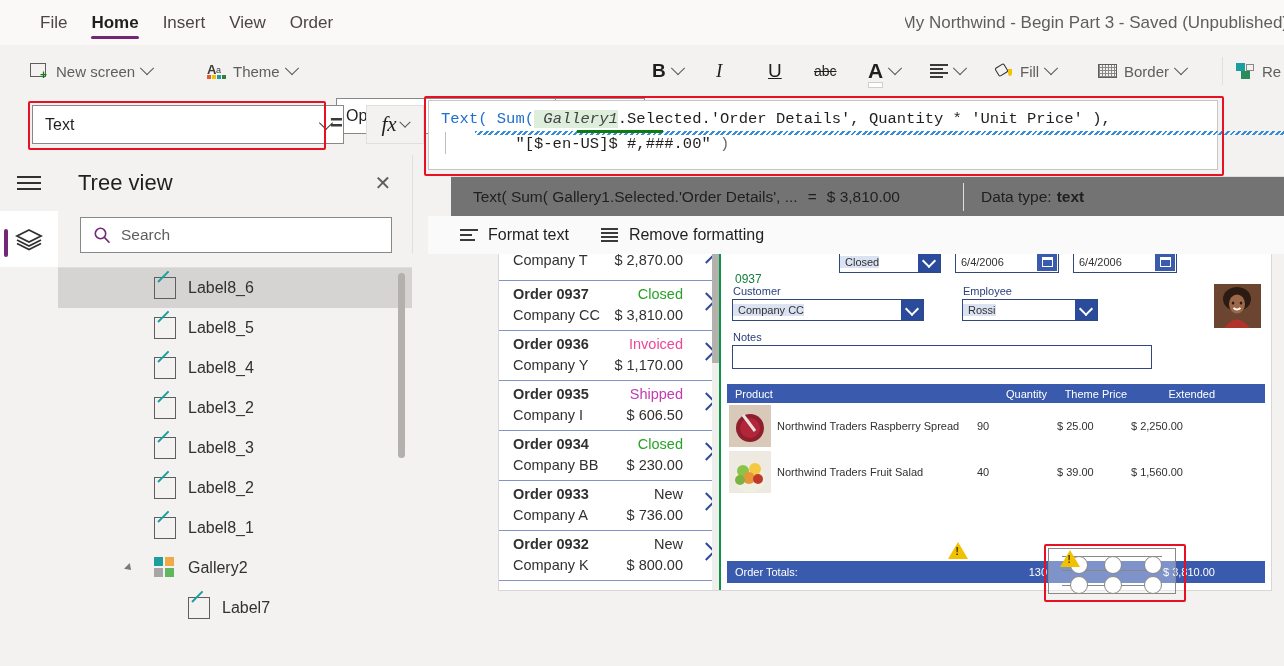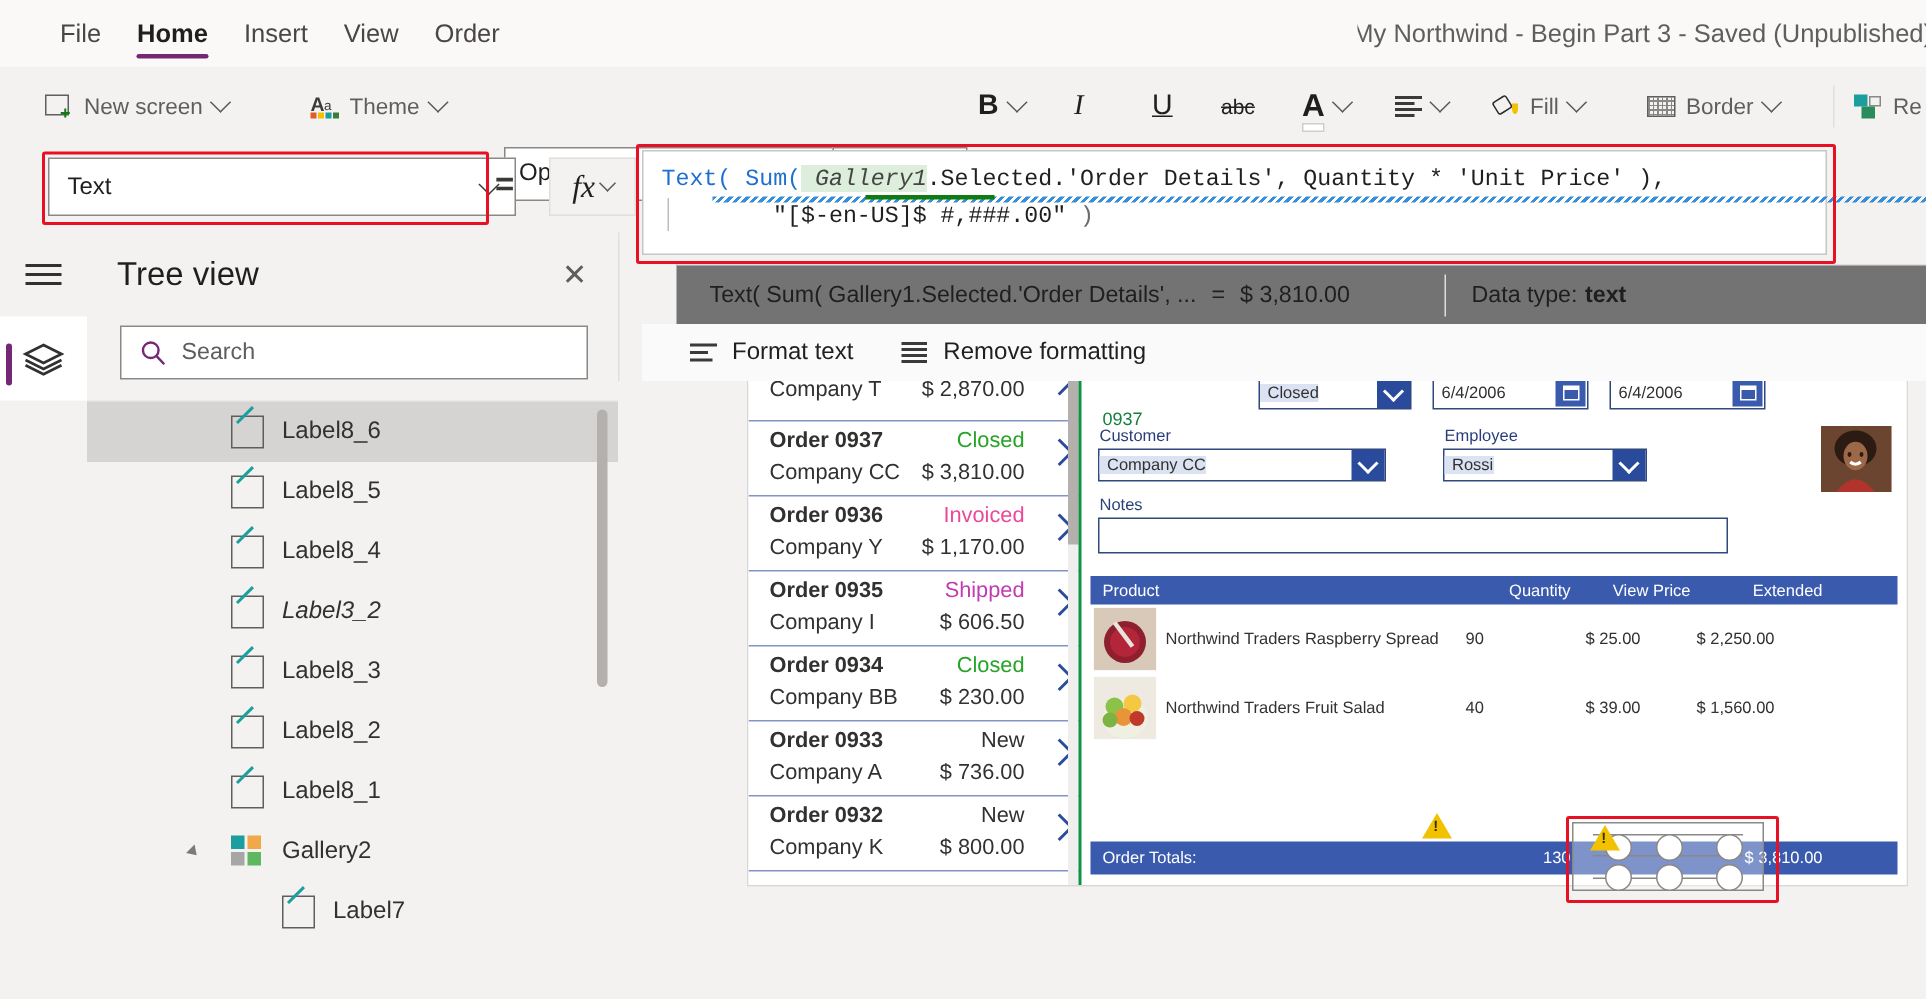--- a/index.html
+++ b/index.html
@@ -331,21 +331,21 @@
         <div class="trow">
           <span class="ic-label" style="position:absolute;left:96px;"></span>
           <span style="position:absolute;left:130px;">Label8_5</span>
         </div>
         <div class="trow">
           <span class="ic-label" style="position:absolute;left:96px;"></span>
           <span style="position:absolute;left:130px;">Label8_4</span>
         </div>
         <div class="trow">
           <span class="ic-label" style="position:absolute;left:96px;"></span>
-          <span style="position:absolute;left:130px;font-style:italic;">Label3_2</span>
+          <span style="position:absolute;left:130px;">Label3_2</span>
         </div>
         <div class="trow">
           <span class="ic-label" style="position:absolute;left:96px;"></span>
           <span style="position:absolute;left:130px;">Label8_3</span>
         </div>
         <div class="trow">
           <span class="ic-label" style="position:absolute;left:96px;"></span>
           <span style="position:absolute;left:130px;">Label8_2</span>
         </div>
         <div class="trow">
@@ -479,21 +479,21 @@
 
         <div class="flabel" style="left:12px;top:86px;">Notes</div>
         <div class="ffield" style="left:11px;top:100px;width:420px;height:24px;">
           <span class="v" style="background:transparent;"></span>
         </div>
 
         <div class="ptbl">
           <div class="phead">
             <span style="left:8px;">Product</span>
             <span style="left:250px;width:70px;text-align:right;">Quantity</span>
-            <span style="left:330px;width:70px;text-align:right;">View Price</span>
+            <span style="left:330px;width:70px;text-align:right;">Theme Price</span>
             <span style="left:410px;width:78px;text-align:right;">Extended</span>
           </div>
           <div id="product-rows">
               <div class="prow">
                 <span class="thumb"><svg width="42" height="42" viewBox="0 0 42 42">
                     <rect width="42" height="42" fill="#d8c9b8"></rect>
                     <circle cx="21" cy="23" r="14" fill="#8e1f2f"></circle>
                     <circle cx="21" cy="23" r="10" fill="#b3263a"></circle>
                     <path d="M14 10 L26 26" stroke="#e8e4dd" stroke-width="3"></path>
                   </svg></span>

